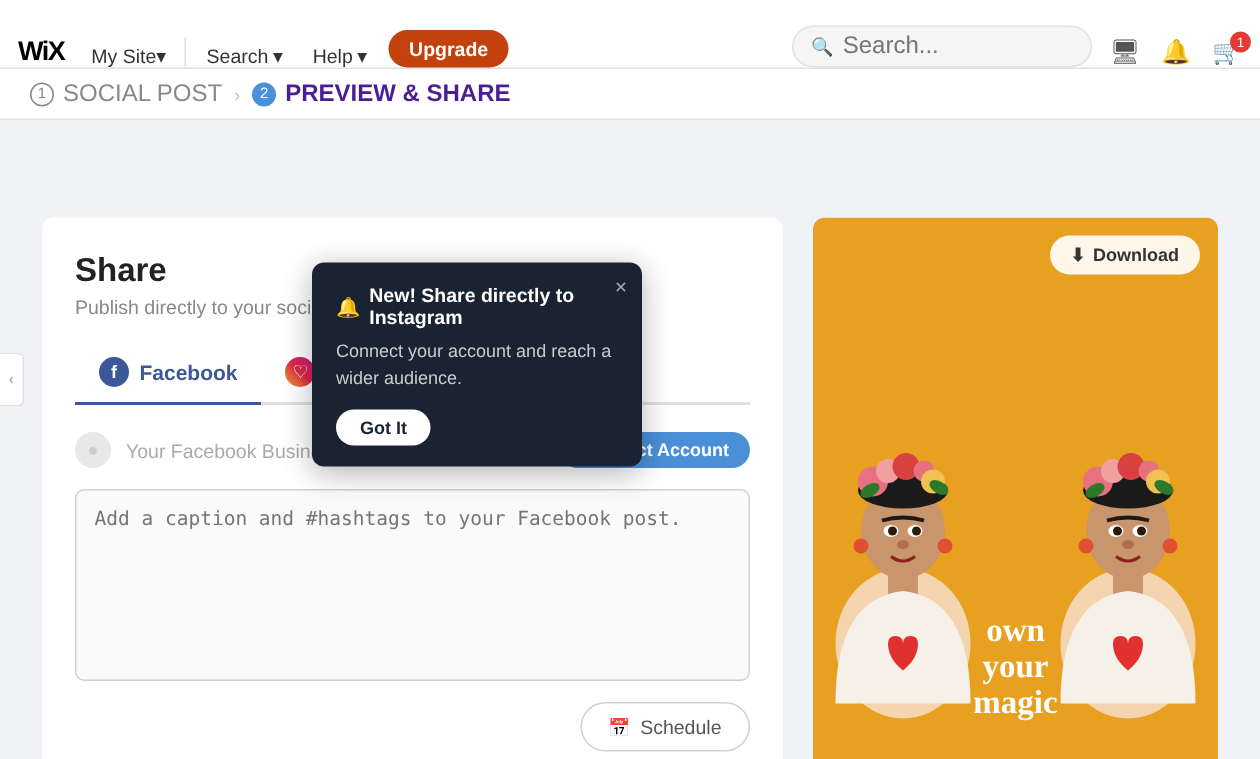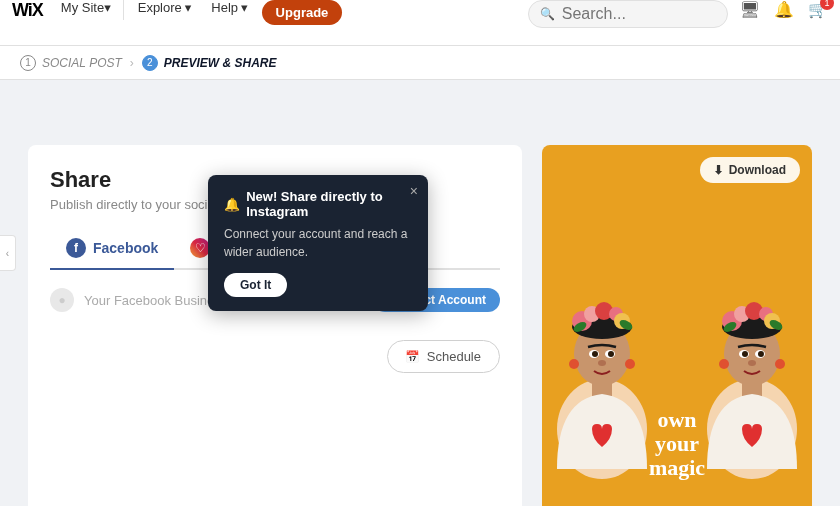--- a/index.html
+++ b/index.html
@@ -1,20 +1,20 @@
 <!DOCTYPE html>
 <html><head>
   <meta charset="utf-8">
   <style>
     * { box-sizing: border-box; margin: 0; padding: 0; }
     body { font-family: 'Helvetica Neue', Arial, sans-serif; font-size: 14px; background: #f0f2f5; width: 840px; height: 506px; overflow: hidden; }
 
     
     .navbar {
-      display: flex; align-items: flex-start; background: #fff; height: 46px;
+      display: flex; align-items: flex-end; background: #fff; height: 46px;
       border-bottom: 1px solid #e0e0e0; padding: 0 12px; position: relative; z-index: 10;
     }
     .wix-logo { font-weight: bold; font-size: 18px; color: #000; margin-right: 10px; letter-spacing: -1px; }
     .nav-mysite { display: flex; align-items: center; gap: 0; font-size: 13px; color: #333; cursor: pointer; padding: 0 8px; }
     .nav-sep { width: 1px; height: 20px; background: #e0e0e0; margin: 0 4px; }
     .nav-item { font-size: 13px; color: #333; cursor: pointer; padding: 0 10px; display: flex; align-items: center; gap: 3px; }
     .nav-upgrade { background: #c2410c; color: #fff; border-radius: 20px; padding: 5px 14px; font-size: 13px; font-weight: 600; cursor: pointer; margin-left: 4px; }
     .nav-spacer { flex: 1; }
     .nav-search { display: flex; align-items: center; background: #f5f5f5; border: 1px solid #e0e0e0; border-radius: 20px; padding: 4px 12px; gap: 6px; width: 200px; }
     .nav-search input { border: none; background: transparent; outline: none; font-size: 16px; color: #666; width: 100%; }
@@ -23,22 +23,22 @@
     .nav-badge { position: absolute; top: -4px; right: -6px; background: #e53935; color: #fff; border-radius: 50%; width: 14px; height: 14px; font-size: 9px; display: flex; align-items: center; justify-content: center; }
 
     
     .breadcrumb-bar {
       display: flex; align-items: center; background: #fff; border-bottom: 1px solid #e0e0e0;
       height: 34px; padding: 0 20px; gap: 8px; font-size: 12px; color: #888;
     }
     .breadcrumb-step { display: flex; align-items: center; gap: 6px; }
     .breadcrumb-num { width: 16px; height: 16px; border-radius: 50%; border: 1.5px solid #888; display: flex; align-items: center; justify-content: center; font-size: 10px; }
     .breadcrumb-num.active { background: #4a90d9; border-color: #4a90d9; color: #fff; }
-    .breadcrumb-label { font-size: 12px; color: #888; font-style: italic; }
-    .breadcrumb-label.active { color: #0f172a; font-weight: 600; }
+    .breadcrumb-label { font-size: 16px; color: #888; }
+    .breadcrumb-label.active { color: #4c1d95; font-weight: 600; }
     .breadcrumb-arrow { color: #bbb; font-size: 12px; }
 
     
     .main-content { display: flex; padding: 24px 28px; gap: 20px; background: #f0f2f5; height: calc(506px - 46px - 34px); margin-top: 41px; }
 
     
     .left-panel { background: #fff; border-radius: 8px; flex: 1; padding: 22px; display: flex; flex-direction: column; position: relative; }
     .page-title { font-size: 22px; font-weight: 700; color: #222; margin-bottom: 4px; }
     .page-subtitle { font-size: 13px; color: #888; margin-bottom: 18px; }
 
@@ -91,21 +91,21 @@
 <body>
 
 <nav class="navbar">
   <span class="wix-logo">WiX</span>
   <div class="nav-mysite">
     <span>My Site</span>
     <span>▾</span>
   </div>
   <div class="nav-sep"></div>
   <div class="nav-item">
-    <span>Explore</span>
+    <span>Search</span>
     <span>▾</span>
   </div>
   <div class="nav-item">
     <span>Help</span>
     <span>▾</span>
   </div>
   <div class="nav-upgrade">Upgrade</div>
   <div class="nav-spacer"></div>
   <div class="nav-search">
     <span style="color:#aaa;font-size:12px;">🔍</span>
@@ -149,20 +149,21 @@
         <span>Instagram</span>
       </div>
     </div>
 
     <div class="connect-row">
       <div class="connect-fb-icon" style="color:#ccc;">●</div>
       <span class="connect-label">Your Facebook Business Page</span>
       <button class="connect-btn">Connect Account</button>
     </div>
 
+    <textarea class="caption-area" placeholder="Add a caption and #hashtags to your Facebook post." style=""></textarea>
 
     <div class="bottom-actions">
       <button class="schedule-btn">
         <span style="font-size:12px;">📅</span>
         <span>Schedule</span>
       </button>
     </div>
 
     <div class="tooltip-popup">
       <span class="tooltip-close">×</span>

